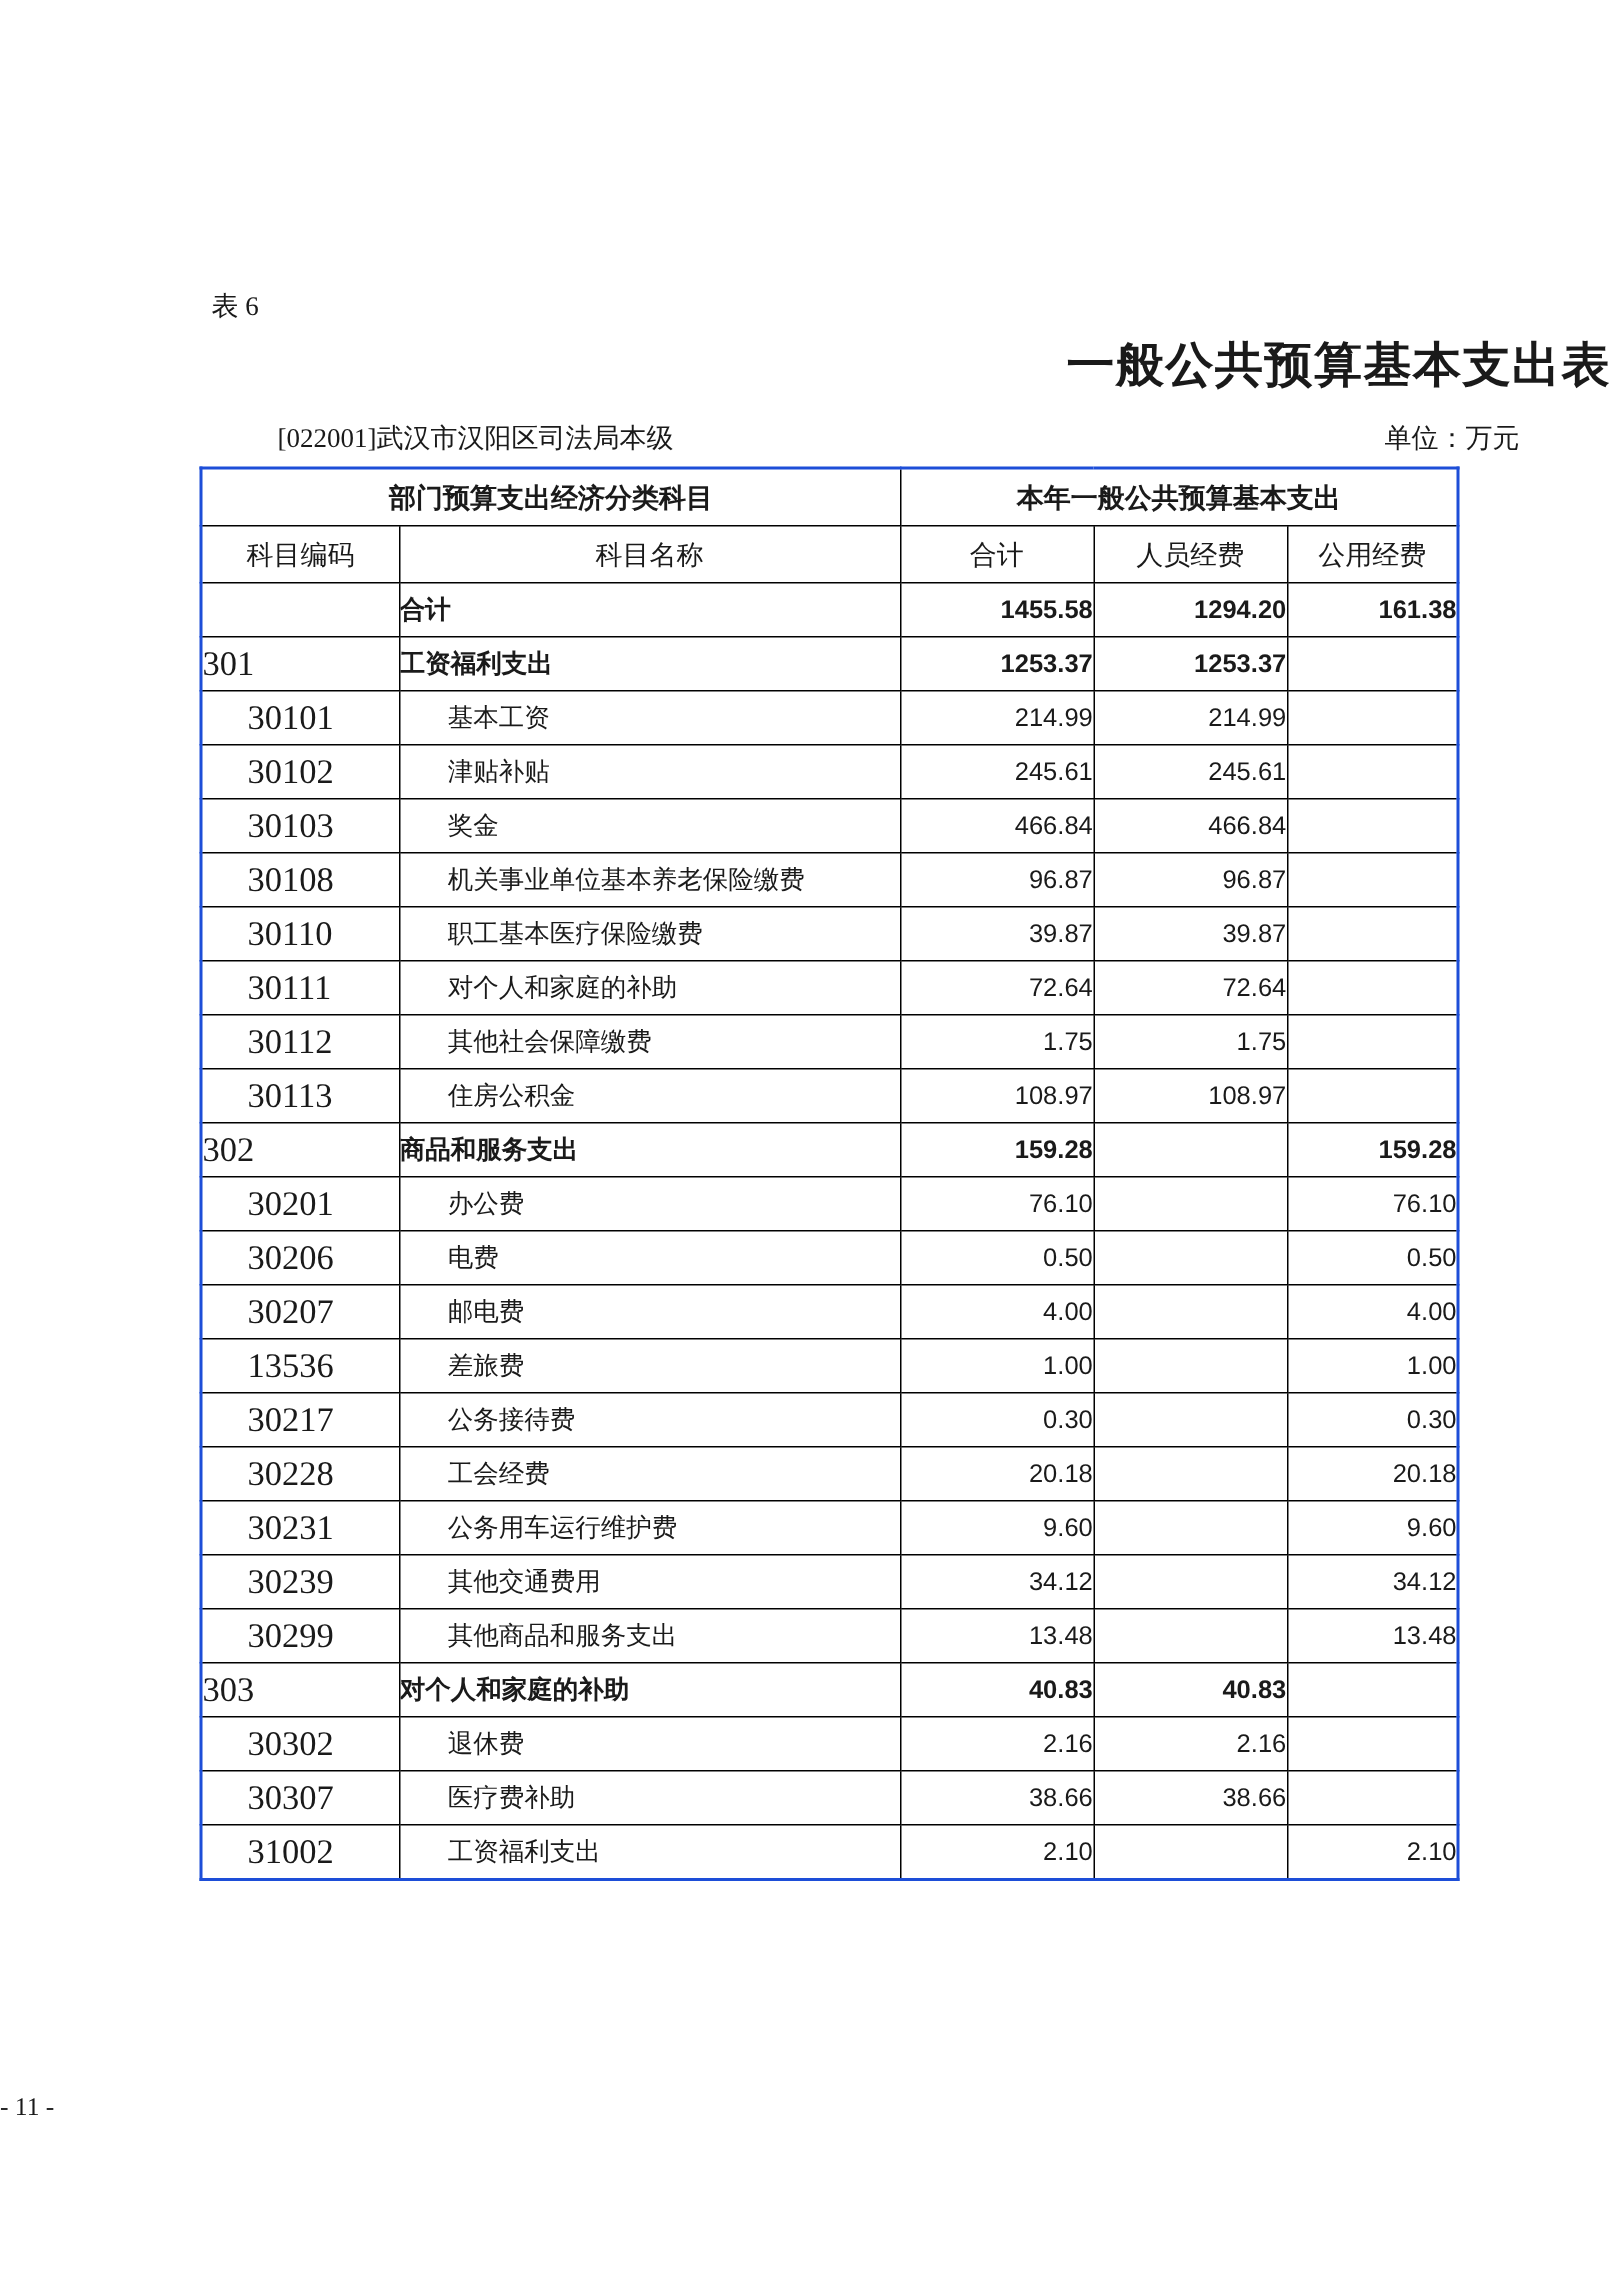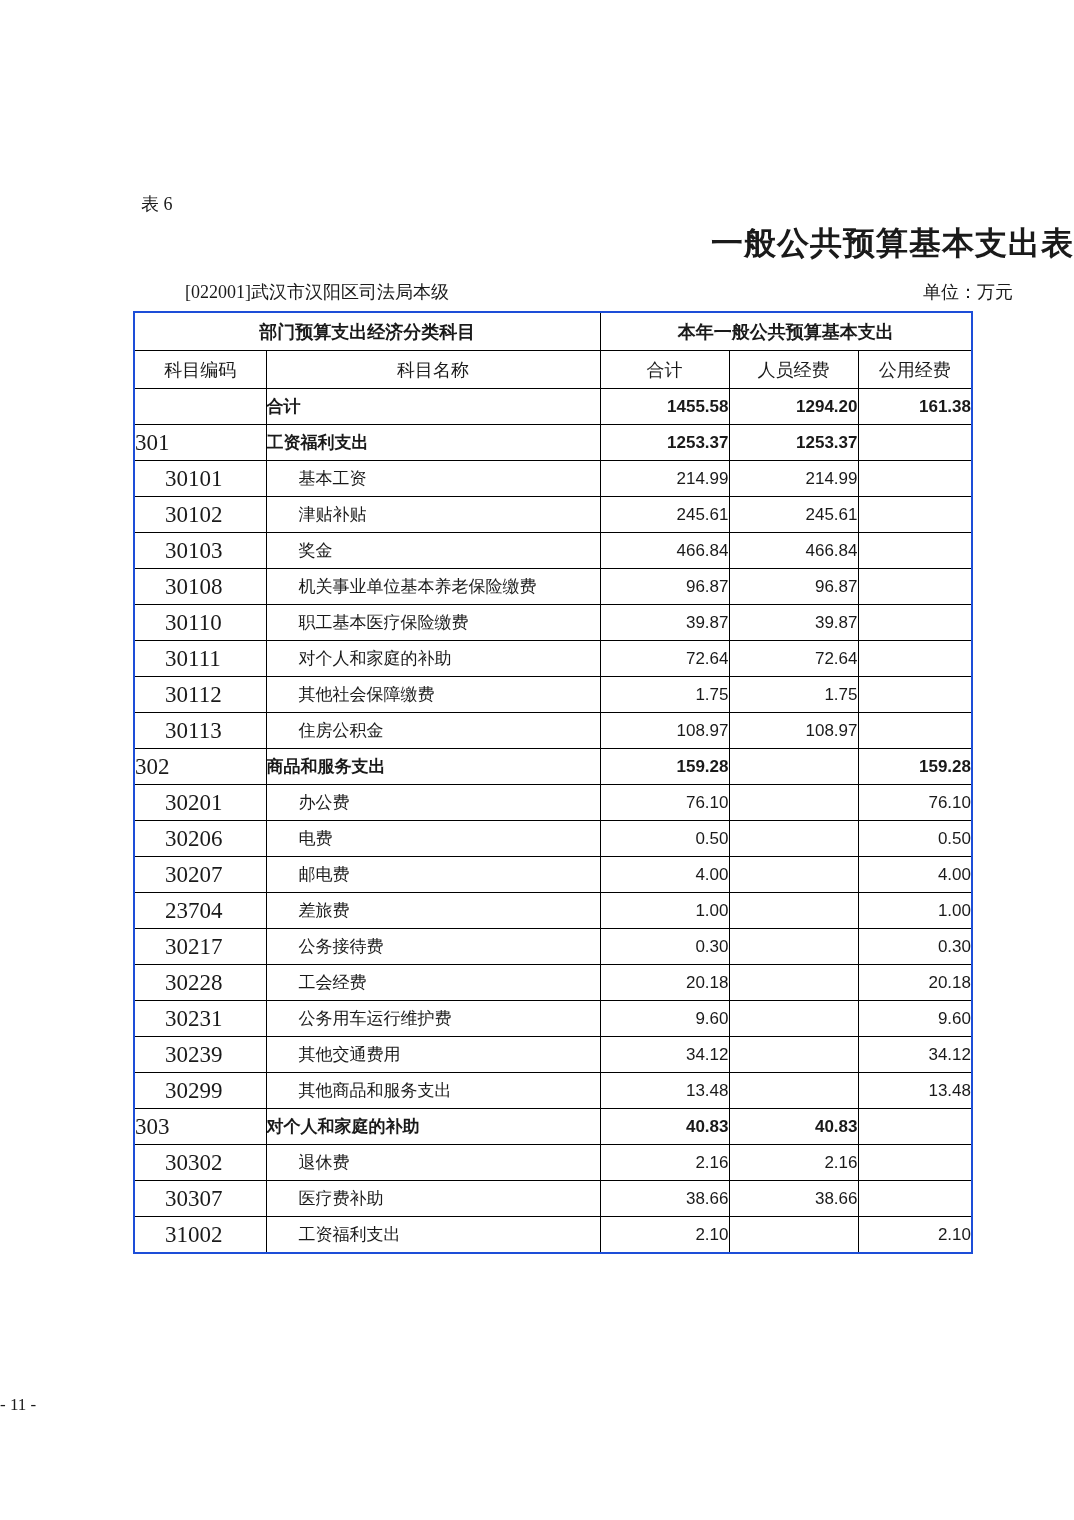--- a/index.html
+++ b/index.html
@@ -235,21 +235,21 @@
       <td class="c-num">0.50</td>
     </tr>
         <tr class="row-sub">
       <td class="c-code">30207</td>
       <td class="c-name">邮电费</td>
       <td class="c-num">4.00</td>
       <td class="c-num"></td>
       <td class="c-num">4.00</td>
     </tr>
         <tr class="row-sub">
-      <td class="c-code">23704</td>
+      <td class="c-code">13536</td>
       <td class="c-name">差旅费</td>
       <td class="c-num">1.00</td>
       <td class="c-num"></td>
       <td class="c-num">1.00</td>
     </tr>
         <tr class="row-sub">
       <td class="c-code">30217</td>
       <td class="c-name">公务接待费</td>
       <td class="c-num">0.30</td>
       <td class="c-num"></td>

